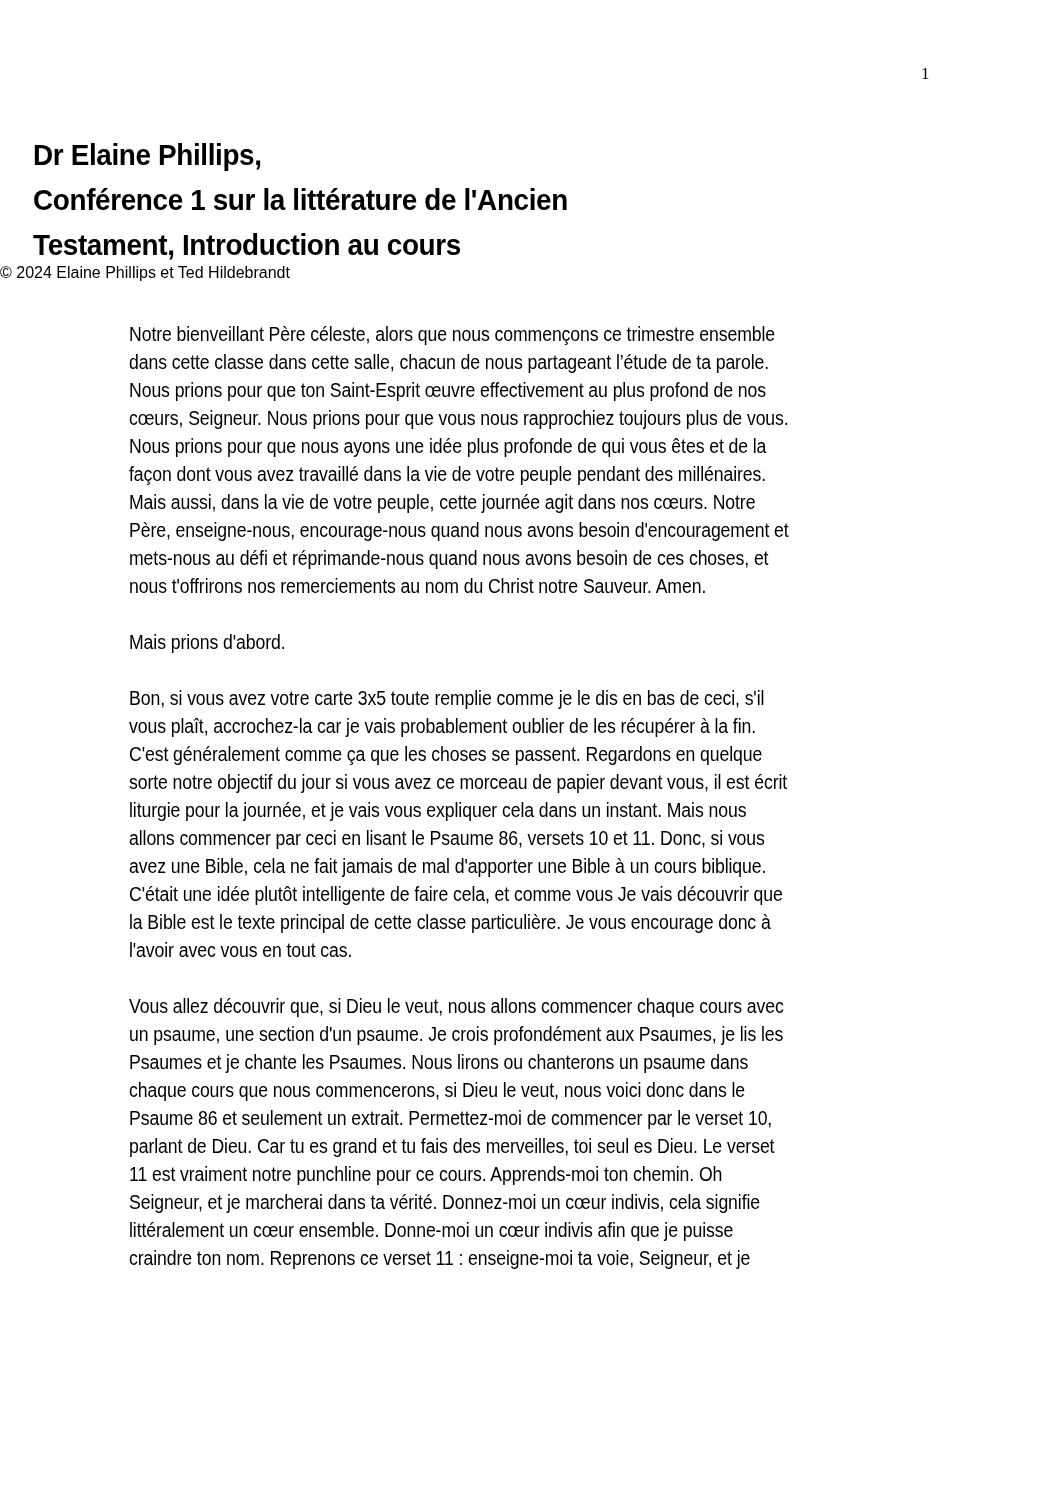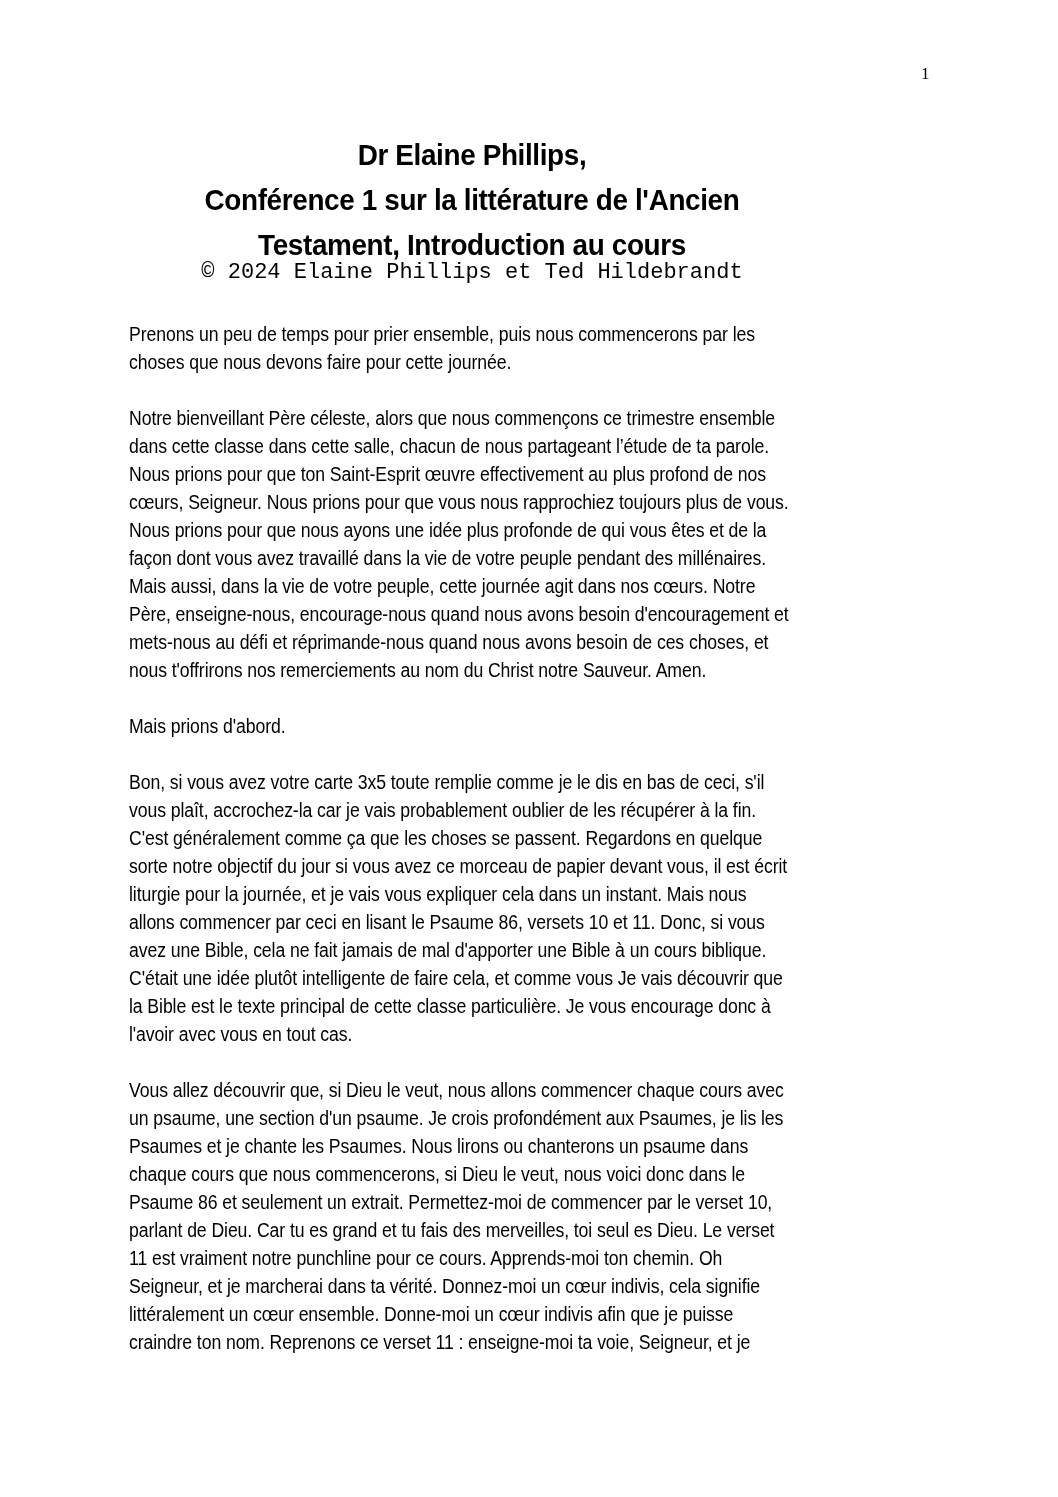--- a/index.html
+++ b/index.html
@@ -1,28 +1,28 @@
 <!DOCTYPE html>
 <html><head>
 <meta charset="utf-8">
 <style>
   html, body { margin: 0; padding: 0; background: #ffffff; }
   body { width: 1058px; height: 1497px; position: relative; overflow: hidden; color: #000; }
   .page-number {
     position: absolute; top: 64px; left: 921px;
     font-family: "Liberation Serif", serif; font-size: 17px;
   }
-  .title-block { position: absolute; top: 132px; left: 0; width: 944px; text-align: center; }
+  .title-block { position: absolute; top: 132px; left: 0; width: 944px; }
   .title-line {
     font-family: "Liberation Sans", sans-serif; font-weight: bold;
     font-size: 30px; line-height: 45px; letter-spacing: -0.4px;
     transform: scaleX(0.93); transform-origin: center;
   }
   .copyright {
-    font-family: Liberation Mono, monospace; font-size: 22px; line-height: 24px;
+    font-family: Liberation Sans, sans-serif; font-size: 16px; line-height: 24px;
     margin-top: -6px;
   }
   .body { position: absolute; top: 320px; left: 129px; width: 820px; }
   .para { margin: 0 0 28px 0; }
   .line {
     font-family: "Liberation Sans", sans-serif; font-size: 19.5px; line-height: 28px;
     white-space: nowrap; transform: scaleX(0.905); transform-origin: left center;
     letter-spacing: -0.1px;
   }
 </style>
@@ -32,24 +32,20 @@
 <div class="page-number">1</div>
 
 <div class="title-block">
   <div class="title-line">Dr Elaine Phillips,</div>
   <div class="title-line">Conférence 1 sur la littérature de l'Ancien</div>
   <div class="title-line">Testament, Introduction au cours</div>
   <div class="copyright">© 2024 Elaine Phillips et Ted Hildebrandt</div>
 </div>
 
 <div class="body" id="body">
-    <div class="para">
-      <div class="line">Prenons un peu de temps pour prier ensemble, puis nous commencerons par les</div>
-      <div class="line">choses que nous devons faire pour cette journée.</div>
-    </div>
     <div class="para">
       <div class="line">Notre bienveillant Père céleste, alors que nous commençons ce trimestre ensemble</div>
       <div class="line">dans cette classe dans cette salle, chacun de nous partageant l’étude de ta parole.</div>
       <div class="line">Nous prions pour que ton Saint-Esprit œuvre effectivement au plus profond de nos</div>
       <div class="line">cœurs, Seigneur. Nous prions pour que vous nous rapprochiez toujours plus de vous.</div>
       <div class="line">Nous prions pour que nous ayons une idée plus profonde de qui vous êtes et de la</div>
       <div class="line">façon dont vous avez travaillé dans la vie de votre peuple pendant des millénaires.</div>
       <div class="line">Mais aussi, dans la vie de votre peuple, cette journée agit dans nos cœurs. Notre</div>
       <div class="line">Père, enseigne-nous, encourage-nous quand nous avons besoin d'encouragement et</div>
       <div class="line">mets-nous au défi et réprimande-nous quand nous avons besoin de ces choses, et</div>

